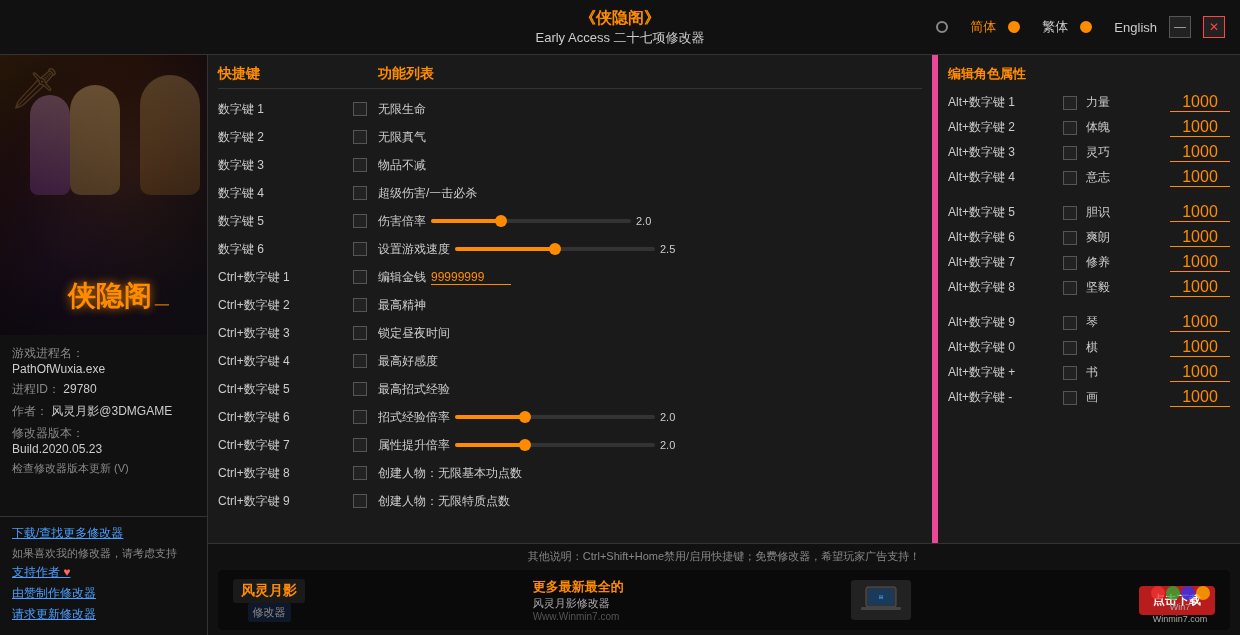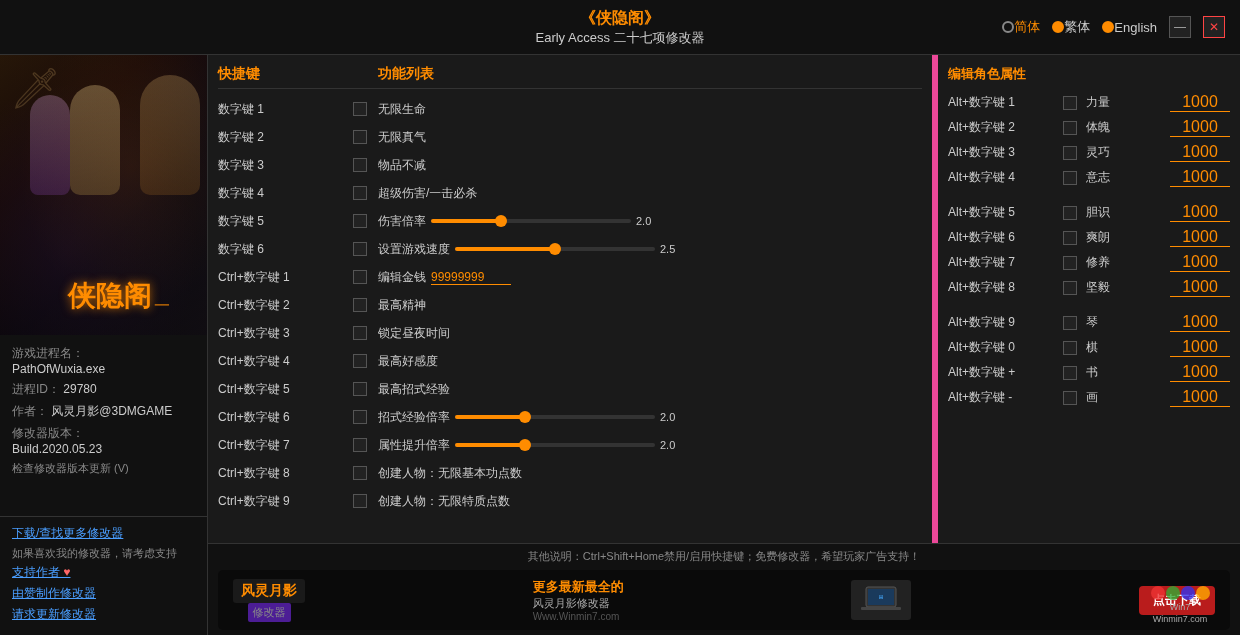--- a/index.html
+++ b/index.html
@@ -41,21 +41,21 @@
       align-items: center;
       gap: 12px;
       position: absolute;
       right: 15px;
       top: 50%;
       transform: translateY(-50%);
     }
     .lang-option {
       display: flex;
       align-items: center;
-      gap: 0;
+      gap: 22px;
       cursor: pointer;
       color: #ccc;
       font-size: 13px;
     }
     .lang-option.active { color: #ff8c00; }
     .radio-circle {
       width: 12px;
       height: 12px;
       border-radius: 50%;
       border: 2px solid #888;
@@ -305,21 +305,21 @@
       color: #ff8c00;
       font-size: 14px;
       font-weight: bold;
       background: #1a1a1a;
       padding: 3px 8px;
       border-radius: 3px;
     }
     #ad-label {
       color: #888;
       font-size: 11px;
-      background: #4c1d95;
+      background: #0f172a;
       padding: 2px 5px;
       border-radius: 2px;
     }
     #ad-text {
       color: #ff8c00;
       font-size: 13px;
       font-weight: bold;
     }
     #ad-sub { color: #aaa; font-size: 11px; }
     #ad-device {

